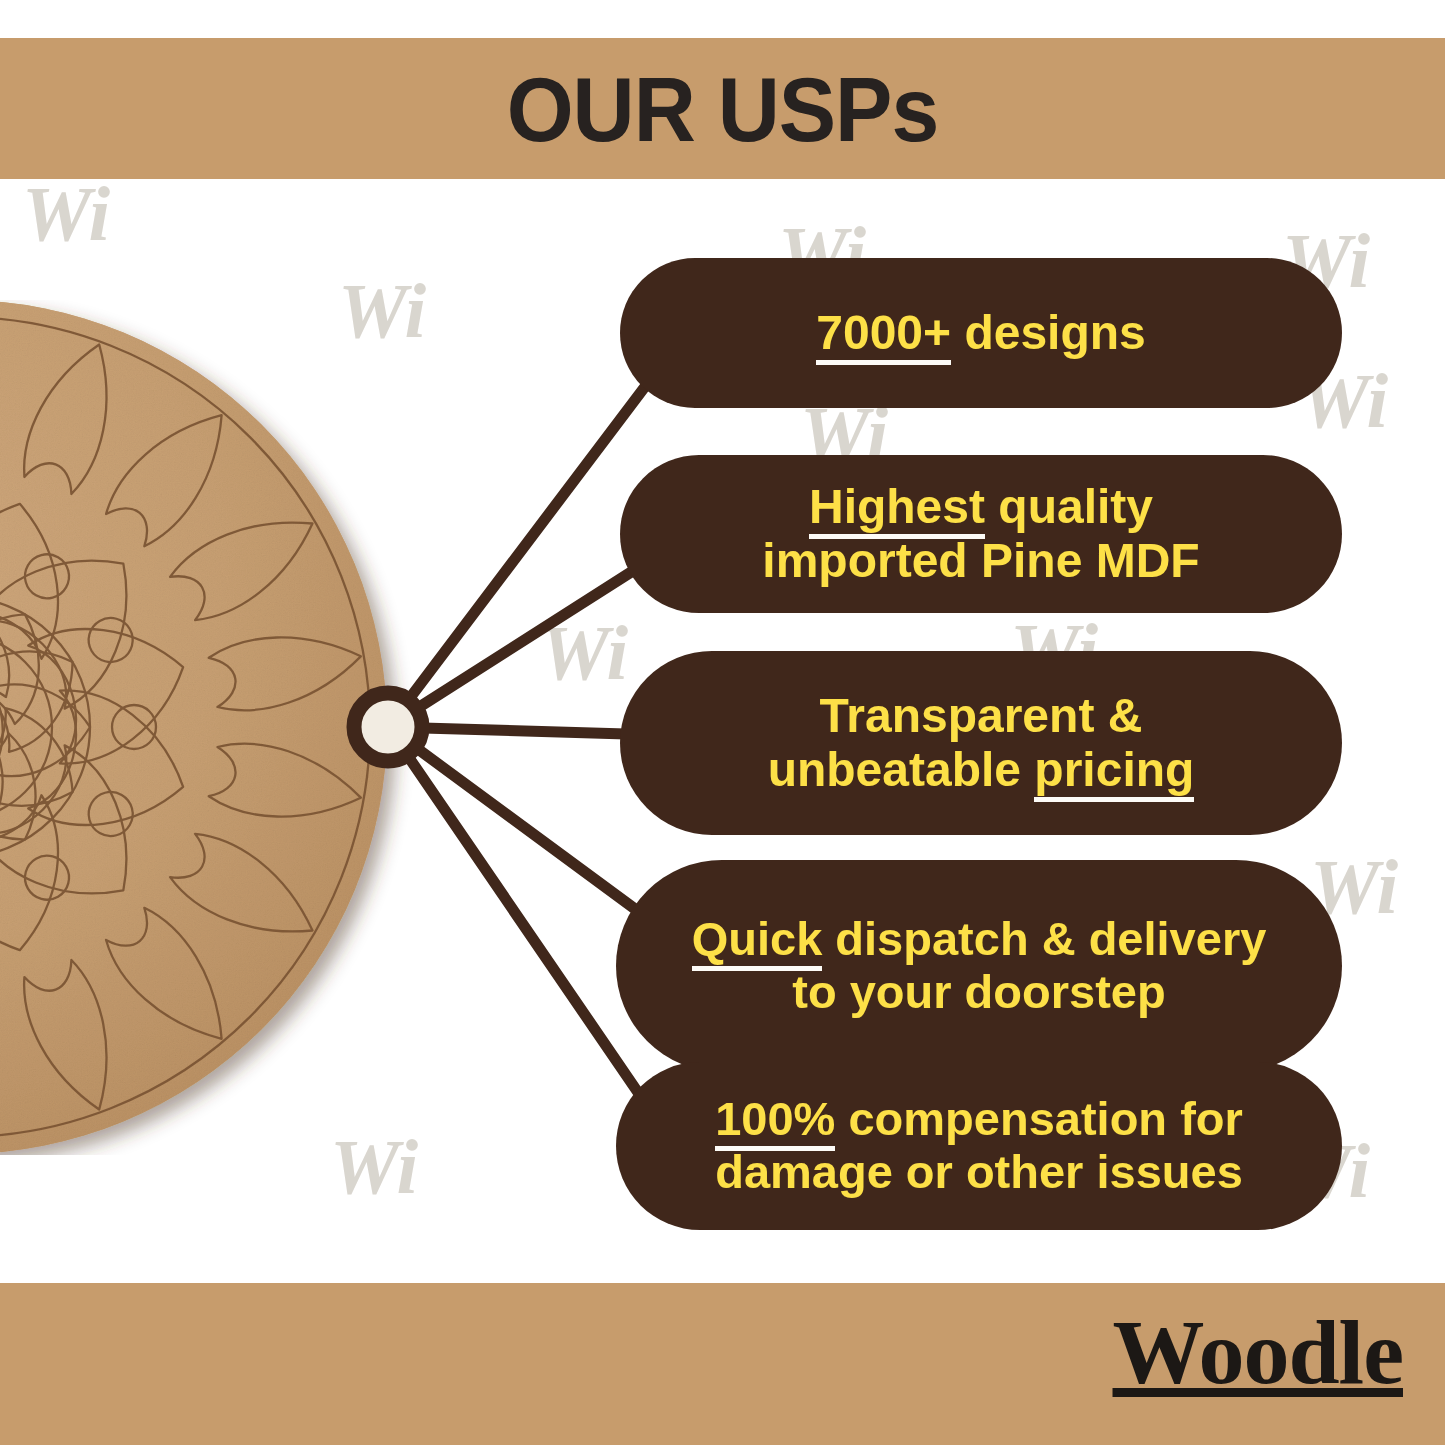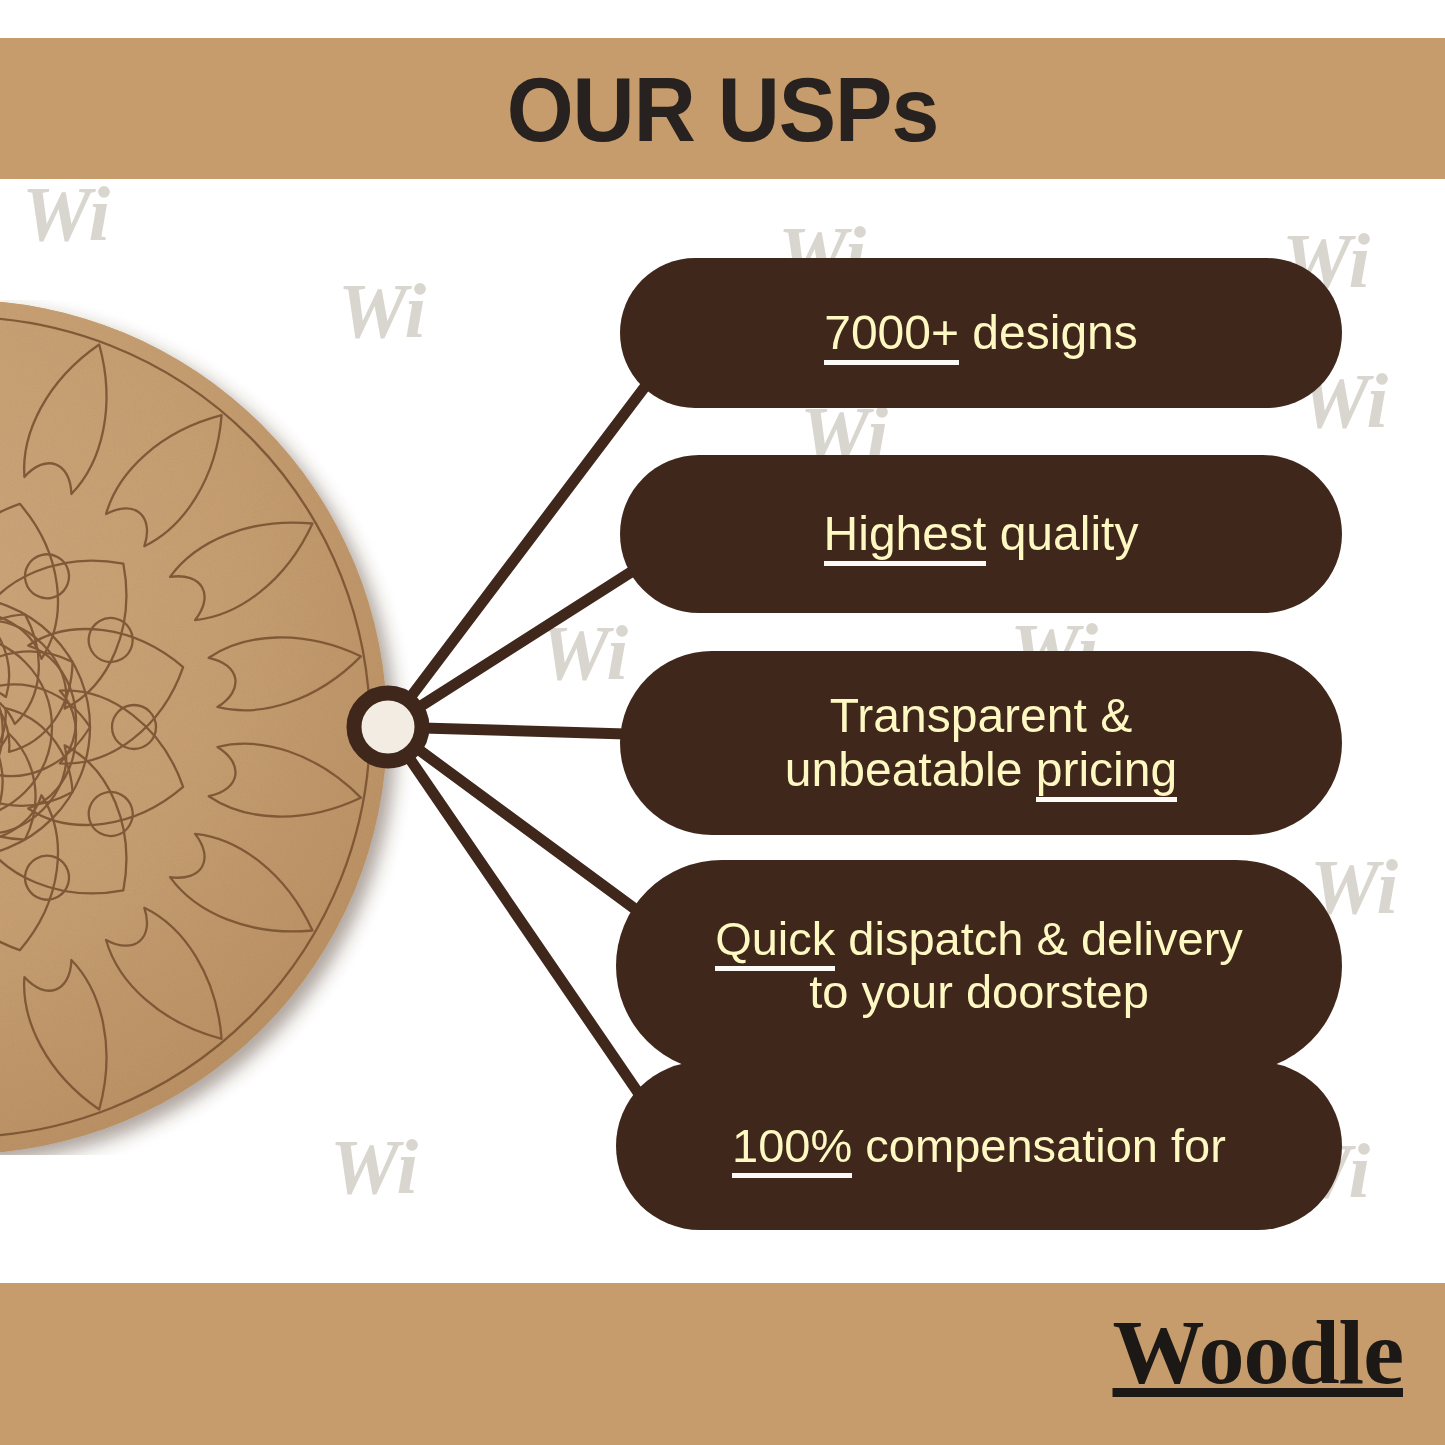--- a/index.html
+++ b/index.html
@@ -66,22 +66,22 @@
 
   
   .pill{
     position:absolute;
     background:#40271b;
     border-radius:999px;
     display:flex;
     align-items:center;
     justify-content:center;
     text-align:center;
-    color:#fef9c3;
-    font-weight:normal;
+    color:#fde047;
+    font-weight:bold;
     line-height:1.12;
     padding:0 26px;
   }
   .pill .txt{ display:block; width:100%; }
   .pill u{ text-decoration:none; border-bottom:5px solid #fdfbf7; padding-bottom:1px; }
 
   #pill-0{ left:620px; top:258px;  width:722px; height:150px; font-size:48px; }
   #pill-1{ left:620px; top:455px;  width:722px; height:158px; font-size:48px;align-items:center; }
   #pill-2{ left:620px; top:651px;  width:722px; height:184px; font-size:48px; }
   #pill-3{ left:616px; top:860px;  width:726px; height:212px; font-size:48px; }
@@ -256,40 +256,42 @@
 
   <div class="pill" id="pill-0">
     <span class="txt">
       <u>7000+</u><span> designs</span><br>
     </span>
   </div>
 
   <div class="pill" id="pill-1">
     <span class="txt">
       <u>Highest</u><span> quality</span><br>
+      <span>imported Pine MDF</span>
     </span>
   </div>
 
   <div class="pill" id="pill-2">
     <span class="txt">
       <span>Transparent &amp;</span><br>
       <span>unbeatable </span><u>pricing</u>
     </span>
   </div>
 
   <div class="pill" id="pill-3">
     <span class="txt">
       <u>Quick</u><span> dispatch &amp; delivery</span><br>
       <span>to your doorstep</span>
     </span>
   </div>
 
   <div class="pill" id="pill-4">
     <span class="txt">
       <u>100%</u><span> compensation for</span><br>
+      <span>damage or other issues</span>
     </span>
   </div>
 
   <div class="band" id="footer-band"></div>
   <div id="logo">
     <span id="logo-word">Woodle</span>
   </div>
 
 </div>
 

